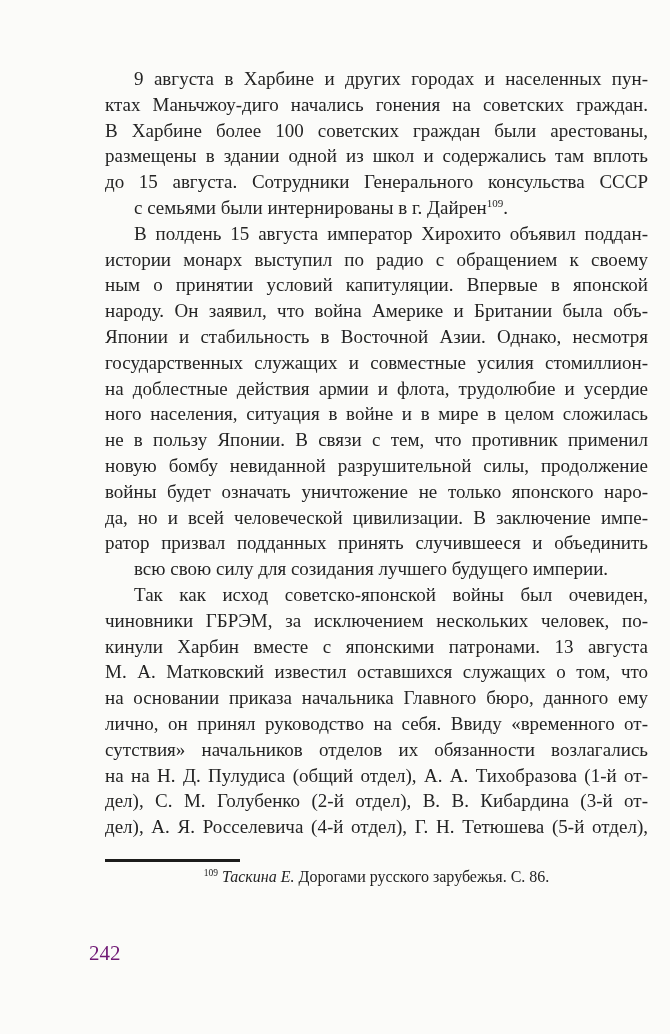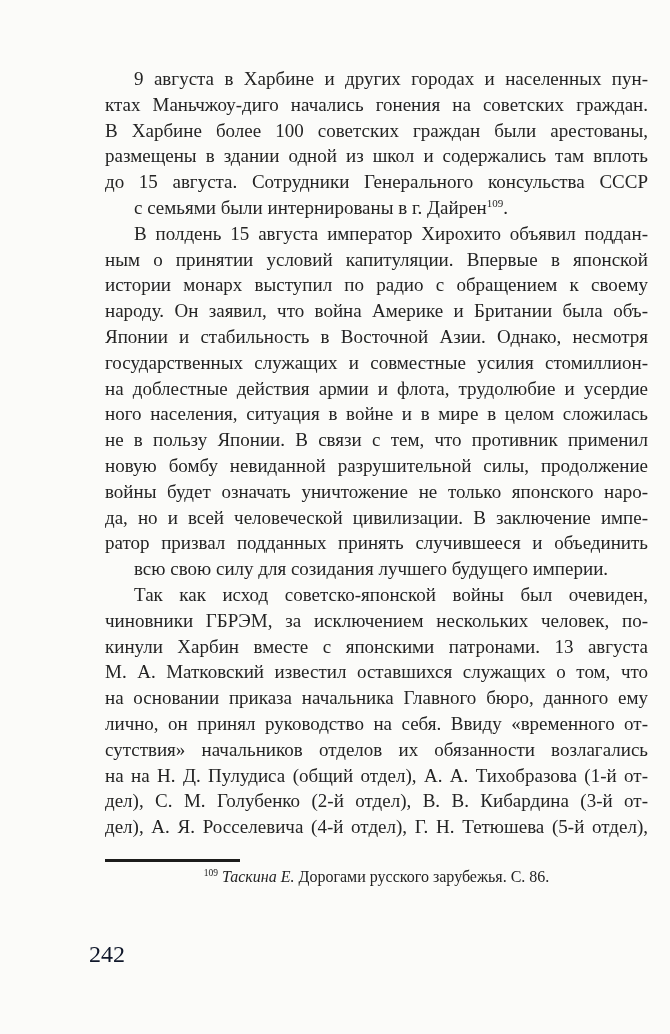--- a/index.html
+++ b/index.html
@@ -61,41 +61,41 @@
     vertical-align: super;
     margin-right: 4px;
   }
   .fn-author {
     font-style: italic;
   }
   .page-number {
     position: absolute;
     left: 89px;
     top: 941px;
-    font-size: 24px;
-    color: #0f172a;
+    font-size: 21px;
+    color: #701a75;
   }
 </style>
 </head>
 <body>
 
 <div class="text-block">
   <main id="paragraphs">
       <div class="paragraph">
         <div class="line first">9 августа в Харбине и других городах и населенных пун-</div>
         <div class="line">ктах Маньчжоу-диго начались гонения на советских граждан.</div>
         <div class="line">В Харбине более 100 советских граждан были арестованы,</div>
         <div class="line">размещены в здании одной из школ и содержались там вплоть</div>
         <div class="line">до 15 августа. Сотрудники Генерального консульства СССР</div>
         <div class="line no-just">с семьями были интернированы в г. Дайрен<sup class="ref">109</sup>.</div>
       </div>
       <div class="paragraph">
         <div class="line first">В полдень 15 августа император Хирохито объявил поддан-</div>
+        <div class="line">истории монарх выступил по радио с обращением к своему</div>
         <div class="line">ным о принятии условий капитуляции. Впервые в японской</div>
-        <div class="line">истории монарх выступил по радио с обращением к своему</div>
         <div class="line">народу. Он заявил, что война Америке и Британии была объ-</div>
         <div class="line">Японии и стабильность в Восточной Азии. Однако, несмотря</div>
         <div class="line">государственных служащих и совместные усилия стомиллион-</div>
         <div class="line">на доблестные действия армии и флота, трудолюбие и усердие</div>
         <div class="line">ного населения, ситуация в войне и в мире в целом сложилась</div>
         <div class="line">не в пользу Японии. В связи с тем, что противник применил</div>
         <div class="line">новую бомбу невиданной разрушительной силы, продолжение</div>
         <div class="line">войны будет означать уничтожение не только японского наро-</div>
         <div class="line">да, но и всей человеческой цивилизации. В заключение импе-</div>
         <div class="line">ратор призвал подданных принять случившееся и объединить</div>

